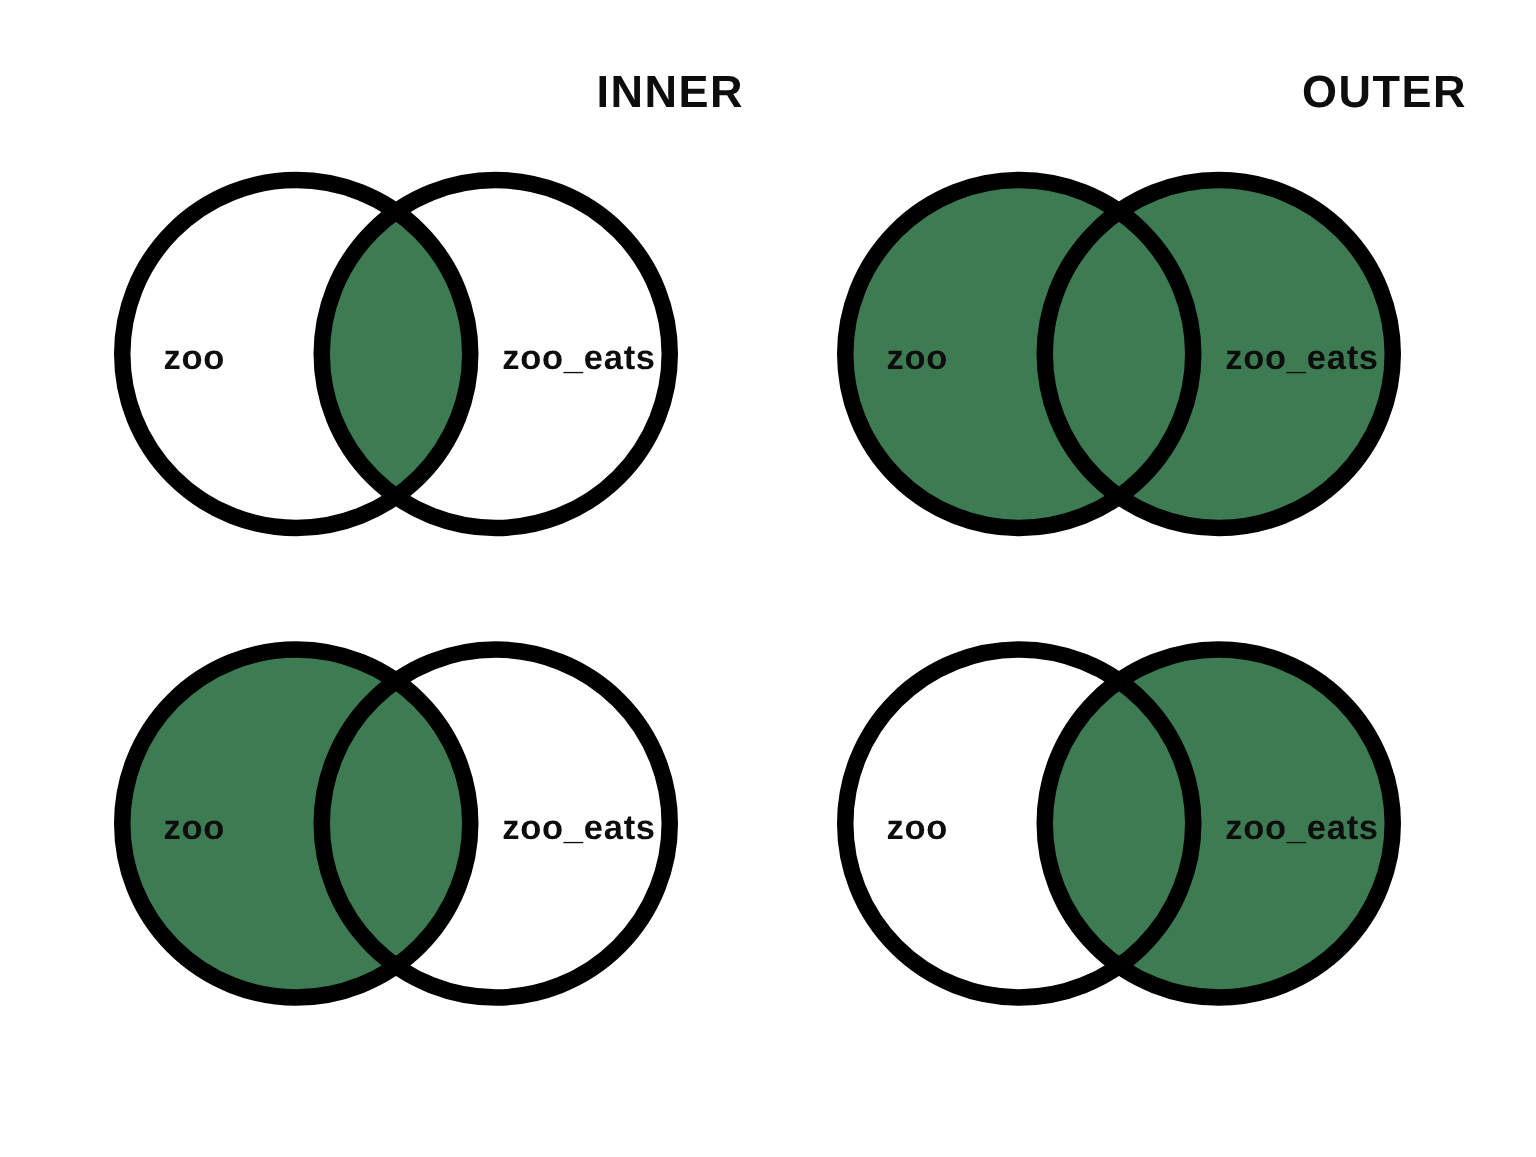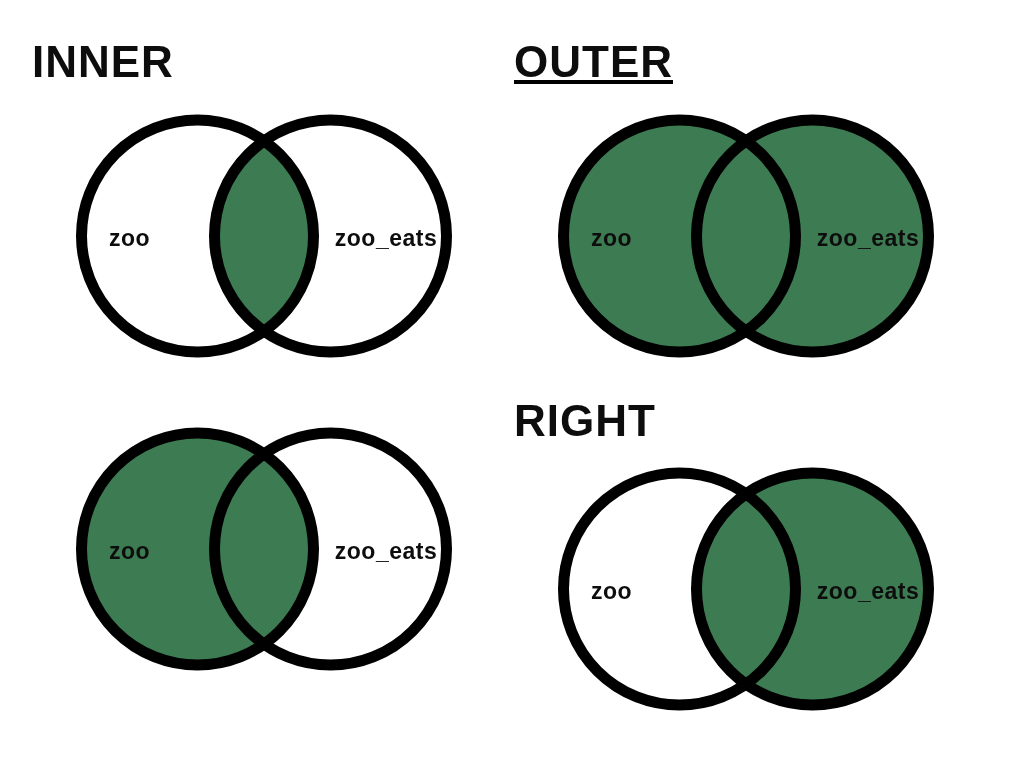--- a/index.html
+++ b/index.html
@@ -12,29 +12,29 @@
   }
   .grid {
     display: grid;
     width: 1024px; height: 771px;
     grid-template-columns: 512px 512px;
     grid-template-rows: 385px 386px;
   }
   .cell { display: flex; justify-content: center; align-items: flex-start; }
   figure.venn { width: 464px; position: relative; }
   .cell-tl .venn { margin-top: 42px; left: 8px; }
-  .cell-tr .venn { margin-top: 42px; left: -22px; text-decoration: underline; }
+  .cell-tr .venn { margin-top: 42px; left: -22px; }
   .cell-bl .venn { margin-top: 16px; left: 8px; }
   .cell-br .venn { margin-top: 16px; left: -22px; }
   .venn h2 {
-    font-size: 44px;
+    font-size: 30px;
     line-height: 40px;
     font-weight: 800;
     letter-spacing: 1px;
-    text-align: left;
+    text-align: right;
     color: #0d0d0d;
   }
   .venn svg { display: block; }
   .cell-tl svg, .cell-tr svg { margin-top: 24px; }
   .cell-bl svg, .cell-br svg { margin-top: 18px; }
   svg text {
     font-family: "Liberation Sans", sans-serif;
     font-weight: bold;
     font-size: 23px;
     letter-spacing: 0.5px;
@@ -101,21 +101,20 @@
         <circle class="outline" cx="165.5" cy="130" r="116" stroke="#000000"></circle>
         <circle class="outline" cx="298.5" cy="130" r="116" stroke="#000000"></circle>
         <text x="97.5" y="140" text-anchor="middle">zoo</text>
         <text x="354" y="140" text-anchor="middle">zoo_eats</text>
       </svg>
     </figure>
   </div>
 
   <div class="cell cell-br">
     <figure class="venn">
-      <h2>RIGHT</h2>
       <svg width="464" height="260" viewBox="0 0 464 260" aria-hidden="true">
         <defs>
           <clipPath id="clip-right">
               <circle cx="165.5" cy="130" r="116"></circle>
             </clipPath>
         </defs>
         <circle cx="165.5" cy="130" r="116" fill="#ffffff"></circle>
         <circle cx="298.5" cy="130" r="116" fill="#3D7C52"></circle>
         <circle cx="298.5" cy="130" r="116" clip-path="url(#clip-right)" fill="#3D7C52"></circle>
         <circle class="outline" cx="165.5" cy="130" r="116" stroke="#000000"></circle>

